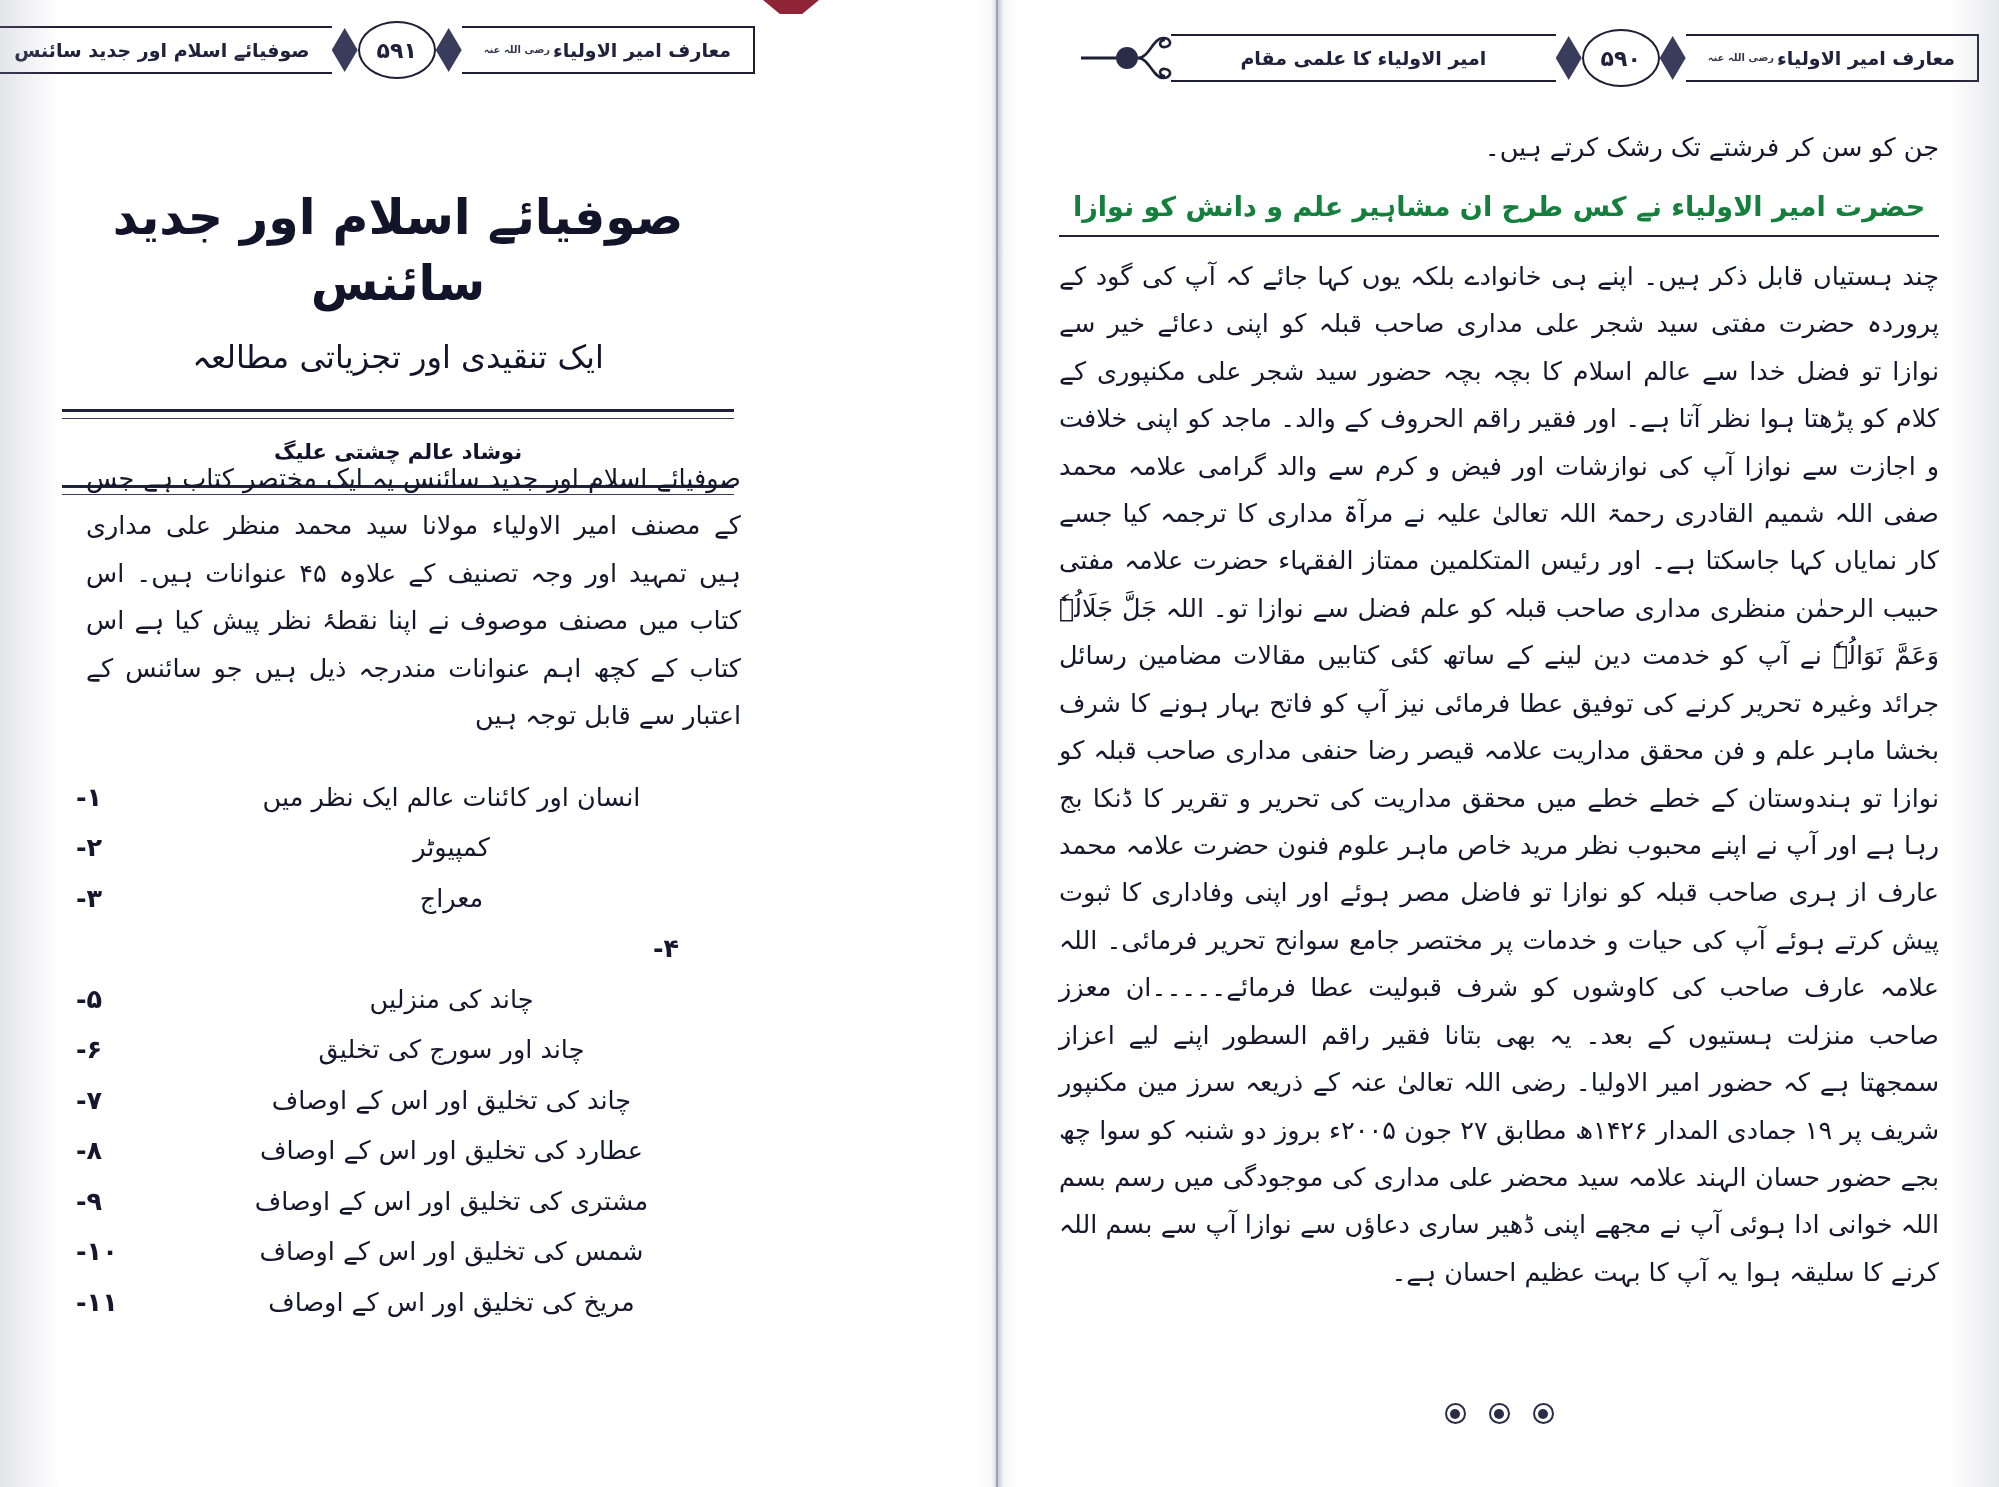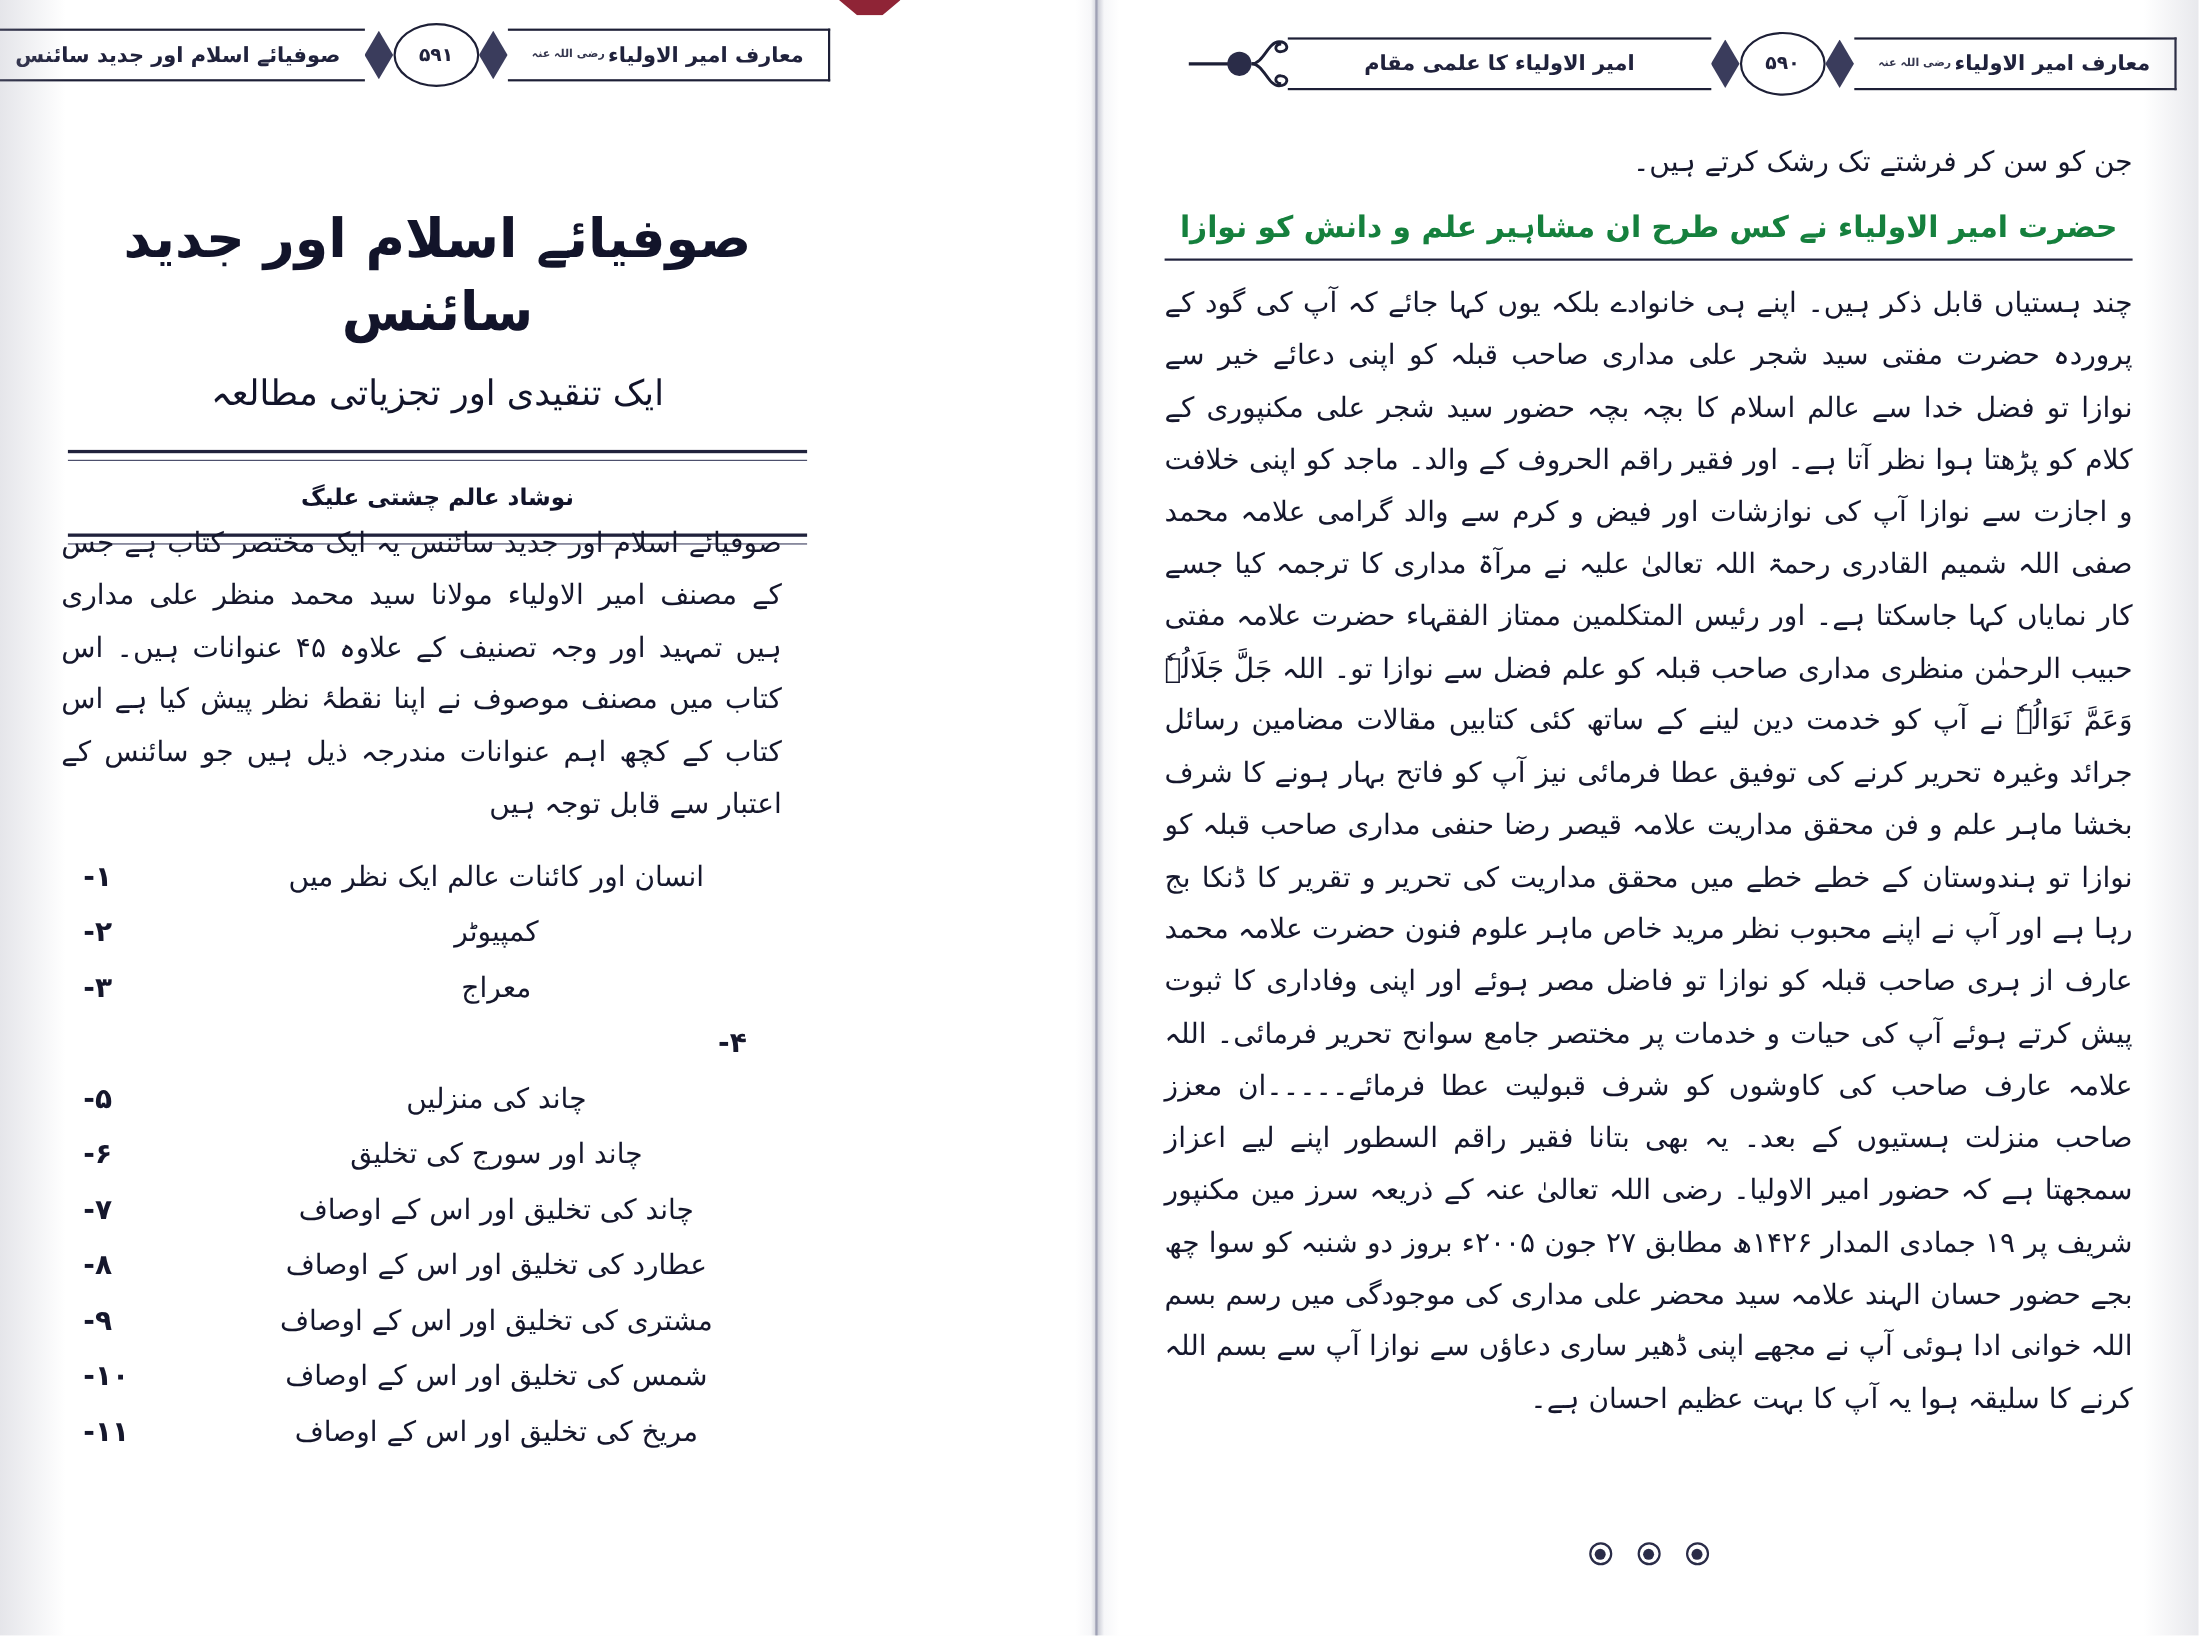--- a/index.html
+++ b/index.html
@@ -107,21 +107,21 @@
     width: 26px; height: 44px;
     background: #3a3c5c;
     clip-path: polygon(50% 0, 100% 50%, 50% 100%, 0 50%);
     flex: 0 0 auto;
   }
   .page-oval {
     width: 74px; height: 54px;
     border: 2.4px solid #1d1f36;
     border-radius: 50%;
     display: flex; align-items: center; justify-content: center;
-    font-size: 17px; font-weight: 700;
+    font-size: 22px; font-weight: 700;
     flex: 0 0 auto;
     background: #fff;
     z-index: 2;
   }
   .tail {
     flex: 0 0 auto;
     display: flex; align-items: center;
     height: 44px;
     margin-right: -4px;
   }
@@ -140,21 +140,21 @@
     direction: rtl;
     text-align: justify;
     color: #15172c;
     font-size: 25.5px;
     line-height: 1.86;
     font-weight: 500;
   }
   .col p { margin: 0 0 2px 0; text-align: justify; text-justify: inter-word; }
 
   .col-right { top: 124px; right: 60px; width: 880px; }
-  .col-left  { top: 455px; left: 56px;  width: 655px; margin-top: 16px; }
+  .col-left  { top: 455px; left: 86px;  width: 655px; }
 
   
   .subhead {
     direction: rtl;
     text-align: center;
     font-size: 27px;
     font-weight: 700;
     color: #15803d;
     border-bottom: 2.2px solid #20223c;
     padding-bottom: 7px;

